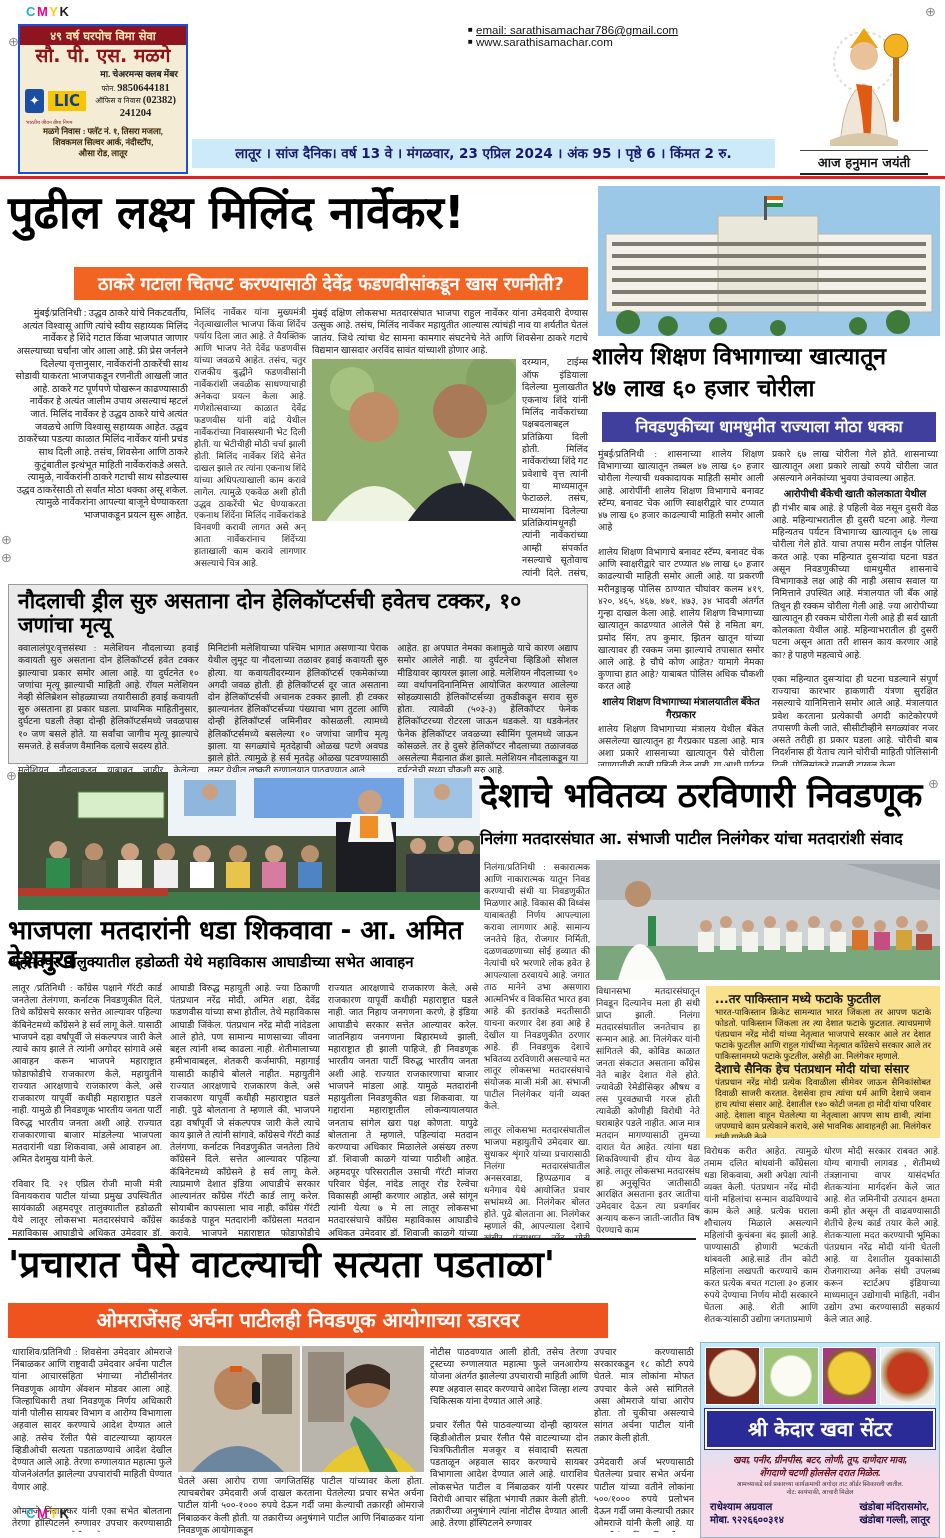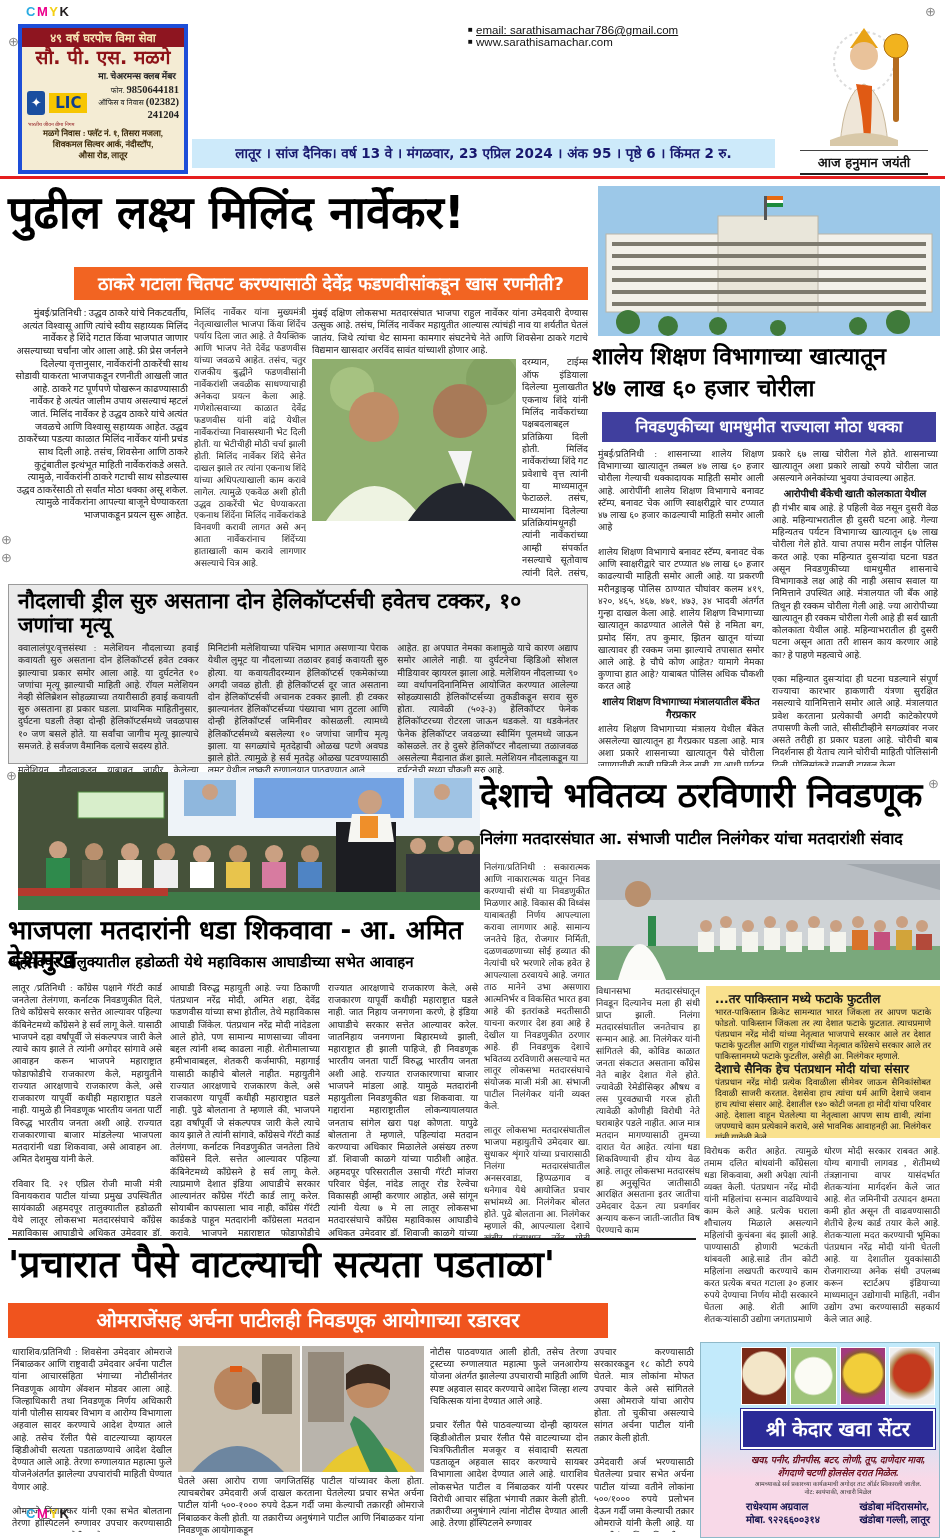--- a/index.html
+++ b/index.html
@@ -6,29 +6,29 @@
   .page{position:relative;width:945px;height:1538px;background:#ffffff;margin:0 auto;
         font-family:"Liberation Serif",serif;color:#161616;overflow:hidden;}
   .abs{position:absolute;}
   .txt{font-size:9.5px;line-height:1.33;text-align:justify;white-space:pre-line;overflow:hidden;color:#1c1c1c;}
   .hfont{font-family:"DejaVu Sans","Liberation Sans",sans-serif;}
   .regmark{color:#888;font-size:13px;font-family:"DejaVu Sans",sans-serif;}
   
   .cmyk{font:bold 13px "Liberation Sans",sans-serif;letter-spacing:1.5px;}
   .cmyk span:nth-child(1){color:#29abe2}.cmyk span:nth-child(2){color:#ec008c}
   .cmyk span:nth-child(3){color:#f4d015}.cmyk span:nth-child(4){color:#231f20}
-  .lic{width:170px;height:150px;background:#f4ecd4;border:4px solid #1d4ed8;box-sizing:border-box;}
+  .lic{width:170px;height:150px;background:#f4ecd4;border:2px solid #1d4ed8;box-sizing:border-box;}
   .lic-top{background:#8e1520;color:#f7e7b5;font-size:11.5px;font-weight:bold;text-align:center;padding:2px 0;font-family:"DejaVu Sans",sans-serif;}
   .lic-name{color:#8e1318;font-size:19px;font-weight:bold;text-align:center;line-height:1.15;font-family:"DejaVu Sans",sans-serif;}
   .lic-sub{font-size:9px;font-weight:bold;text-align:right;padding-right:8px;color:#222;}
   .lic-row{display:flex;align-items:center;gap:4px;padding:2px 5px 0 5px;}
   .lic-emblem{width:24px;height:24px;background:#1a4ea0;color:#fff;font-size:13px;line-height:24px;text-align:center;border-radius:3px;}
   .lic-yellow{background:#f7c600;color:#123f8c;font-weight:bold;font-size:15px;padding:1px 6px;font-family:"DejaVu Sans",sans-serif;}
   .lic-tag{font-size:5px;color:#8e1318;line-height:1.1;}
-  .lic-phone{font-size:7.5px;line-height:1.2;text-align:right;color:#222;}
+  .lic-phone{font-size:7.5px;line-height:1.2;text-align:center;color:#222;}
   .lic-phone b{font-size:10.5px;}
   .lic-addr{font-size:8.4px;font-weight:bold;text-align:center;color:#3c2a0a;line-height:1.3;margin-top:2px;}
   .contact-line{font:11.5px "Liberation Sans",sans-serif;color:#111;}
   .contact-line .blt{font-size:8px;vertical-align:2px;}
   .u{text-decoration:underline;}
   .masthead{width:590px;text-align:center;font-size:60px;font-weight:900;color:#e51e1e;line-height:1.55;}
   .strip{width:583px;height:29px;background:#cdeafa;color:#18186e;font-weight:bold;font-size:13.5px;
          text-align:center;line-height:29px;font-family:"DejaVu Sans",sans-serif;}
   .han-cap{font-size:13px;font-weight:bold;text-align:center;border-top:1px solid #444;border-bottom:2px solid #222;padding:2px 0;font-family:"DejaVu Sans",sans-serif;}
   .redrule{background:#e51e1e;height:3px;width:945px;}
@@ -36,21 +36,21 @@
   .bighead{font-weight:900;line-height:1.12;color:#000;}
   .subbar{color:#fff;font-weight:bold;text-align:center;font-family:"DejaVu Sans",sans-serif;}
   .photo{overflow:hidden;background:#ccc;}
   .heli{background:#eaeaea;border:1px solid #9a9a9a;box-sizing:border-box;padding:5px 9px;}
   .heli-cols{display:flex;gap:9px;margin-top:5px;}
   .heli-cols .txt{flex:1;height:136px;font-size:9.2px;}
   .boldsub{font-weight:bold;text-align:center;font-size:10px;line-height:1.3;margin:2px 0;}
   .nil-box{background:#f9e18e;box-sizing:border-box;padding:6px 9px;}
   .nil-box .bh{font-size:12px;font-weight:bold;font-family:"DejaVu Sans",sans-serif;line-height:1.25;}
   .nil-box .bt{font-size:8.6px;line-height:1.28;text-align:justify;}
-  .khava{width:240px;height:196px;background:linear-gradient(#c2eafb 35%,#f8d9e8 70%);border:1px solid #8fb9c9;box-sizing:border-box;padding-left:36px;}
+  .khava{width:240px;height:196px;background:linear-gradient(#c2eafb 35%,#f8d9e8 70%);border:1px solid #8fb9c9;box-sizing:border-box;}
   .kfoods{display:flex;gap:3px;padding:4px 4px 2px 4px;height:58px;}
   .kfoods div{flex:1;border:1px solid #fff;}
   .ktitle{margin:2px 4px;background:#2b2b97;color:#fff;font-size:20px;font-weight:900;text-align:center;
           height:36px;line-height:36px;border:2px solid #fff;box-shadow:0 0 0 1px #2b2b97;font-family:"DejaVu Sans",sans-serif;}
   .kprod{font-size:9.3px;font-weight:bold;font-style:italic;color:#6b0f1e;text-align:center;padding:3px 6px 1px;line-height:1.35;}
   .knote{font-size:6.2px;text-align:center;color:#333;line-height:1.35;white-space:pre-line;}
   .kcontact{display:flex;justify-content:space-between;padding:3px 9px 0;font-size:10px;font-weight:bold;color:#15154f;line-height:1.35;}
   .kcontact div{white-space:pre-line;}
 </style>
 </head>

